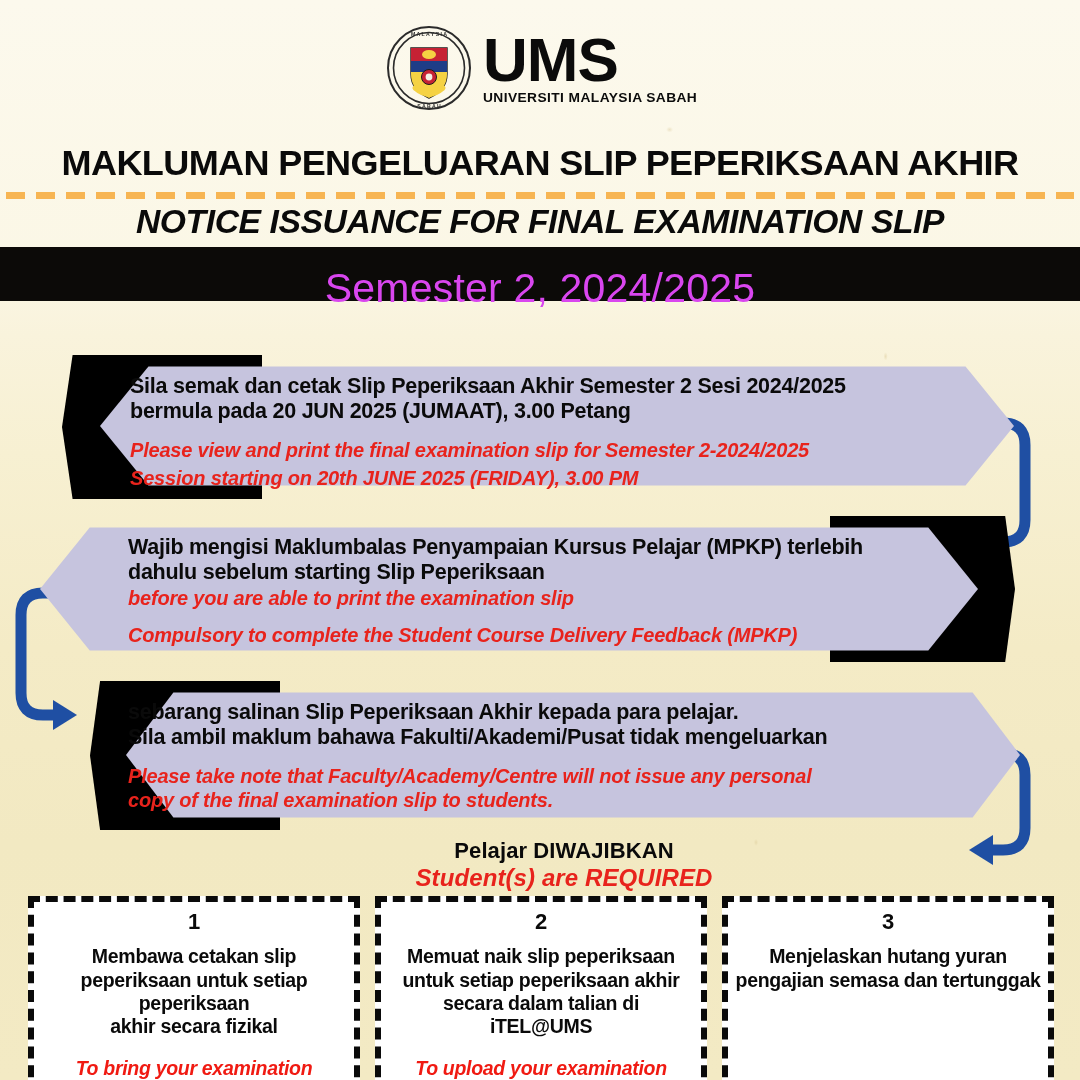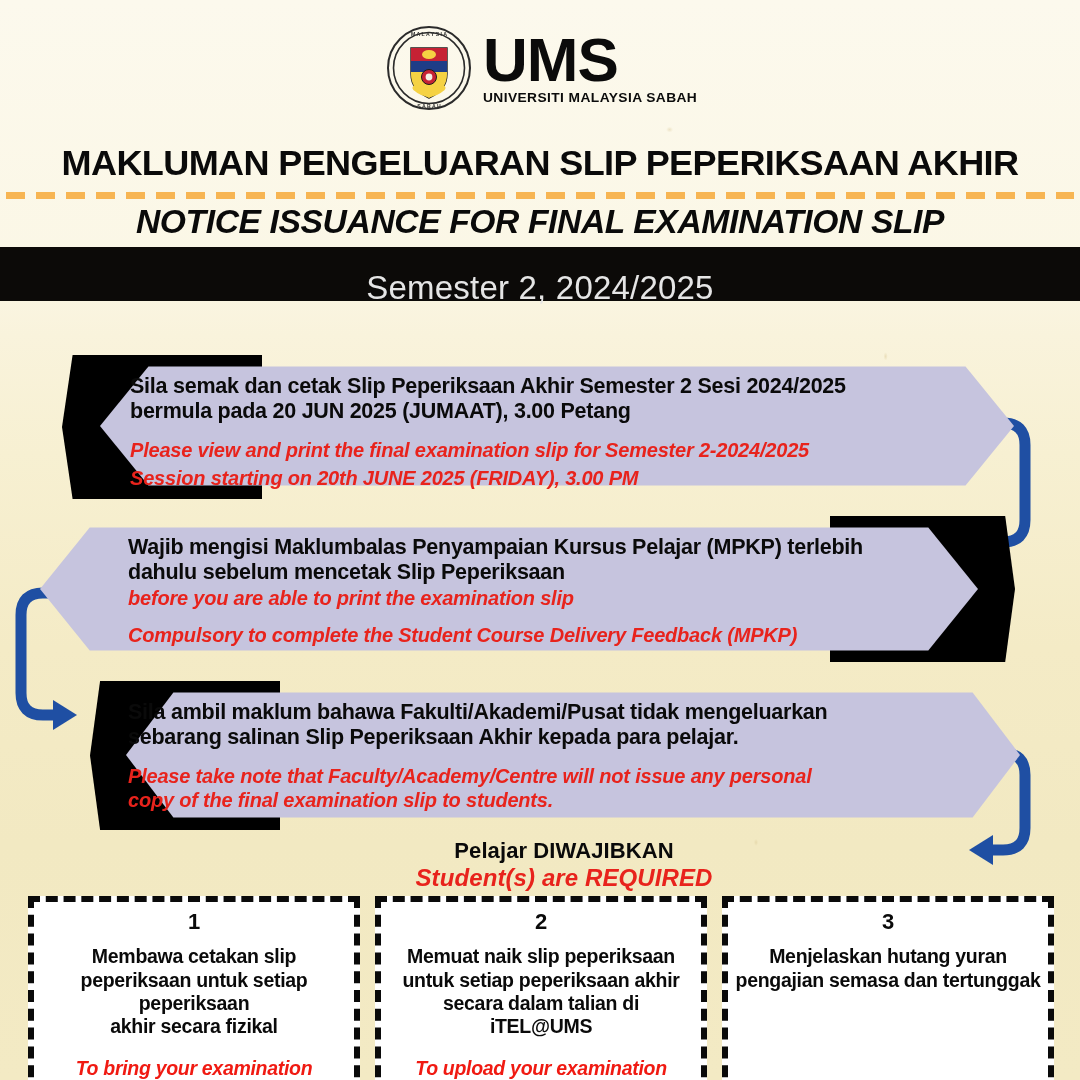--- a/index.html
+++ b/index.html
@@ -110,22 +110,22 @@
     position: absolute;
     top: 247px; left: 0;
     width: 1080px;
     height: 54px;
     background: #0C0A08;
     display: flex;
     align-items: center;
     justify-content: center;
   }
   .semester-bar span {
-    color: #e5e5e5;
-    font-size: 33px;
+    color: #d946ef;
+    font-size: 41px;
     font-weight: 400;
     letter-spacing: .2px;
     margin-top: 28px;
   }
 
   
   .callout { position: absolute; }
 
   .hex-shadow, .hex-body {
     position: absolute;
@@ -295,32 +295,32 @@
       <div class="en-line">Please view and print the final examination slip for Semester 2-2024/2025</div>
       <div class="en-line" style="margin-top:4px;">Session starting on 20th JUNE 2025 (FRIDAY), 3.00 PM</div>
     </div>
   </div>
 
   <div class="callout" style="left:40px; top:513px; width:975px; height:152px;">
     <div class="hex-shadow clip-right" style="left:790px; top:0; width:185px; height:152px;"></div>
     <div class="hex-body clip-both" style="left:0; top:12px; width:938px; height:128px;"></div>
     <div class="callout-text" style="left:88px; top:22px; width:880px;">
       <div class="ms-line">Wajib mengisi Maklumbalas Penyampaian Kursus Pelajar (MPKP) terlebih</div>
-      <div class="ms-line">dahulu sebelum mencetak Slip Peperiksaan</div>
+      <div class="ms-line">dahulu sebelum starting Slip Peperiksaan</div>
       <div class="en-line" style="margin-top:0;">before you are able to print the examination slip</div>
       <div class="en-line">Compulsory to complete the Student Course Delivery Feedback (MPKP)</div>
     </div>
   </div>
 
   <div class="callout" style="left:90px; top:678px; width:930px; height:155px;">
     <div class="hex-shadow clip-left" style="left:0; top:0; width:190px; height:155px;"></div>
     <div class="hex-body clip-both" style="left:36px; top:12px; width:894px; height:130px;"></div>
     <div class="callout-text" style="left:38px; top:22px; width:870px;">
+      <div class="ms-line">sebarang salinan Slip Peperiksaan Akhir kepada para pelajar.</div>
       <div class="ms-line">Sila ambil maklum bahawa Fakulti/Akademi/Pusat tidak mengeluarkan</div>
-      <div class="ms-line">sebarang salinan Slip Peperiksaan Akhir kepada para pelajar.</div>
       <div class="en-line">Please take note that Faculty/Academy/Centre will not issue any personal</div>
       <div class="en-line" style="margin-top:0;">copy of the final examination slip to students.</div>
     </div>
   </div>
 
   <div class="req-heading">
     <div class="req-my">Pelajar DIWAJIBKAN</div>
     <div class="req-en">Student(s) are REQUIRED</div>
   </div>
 

